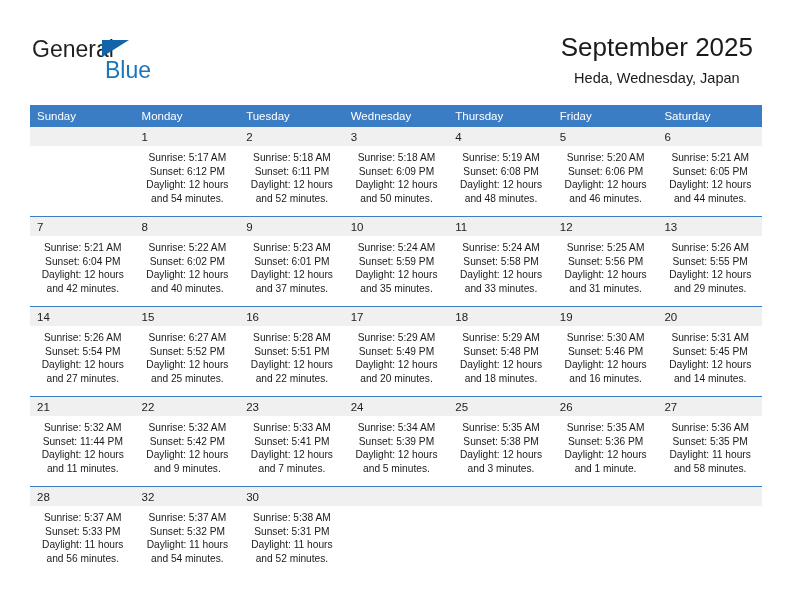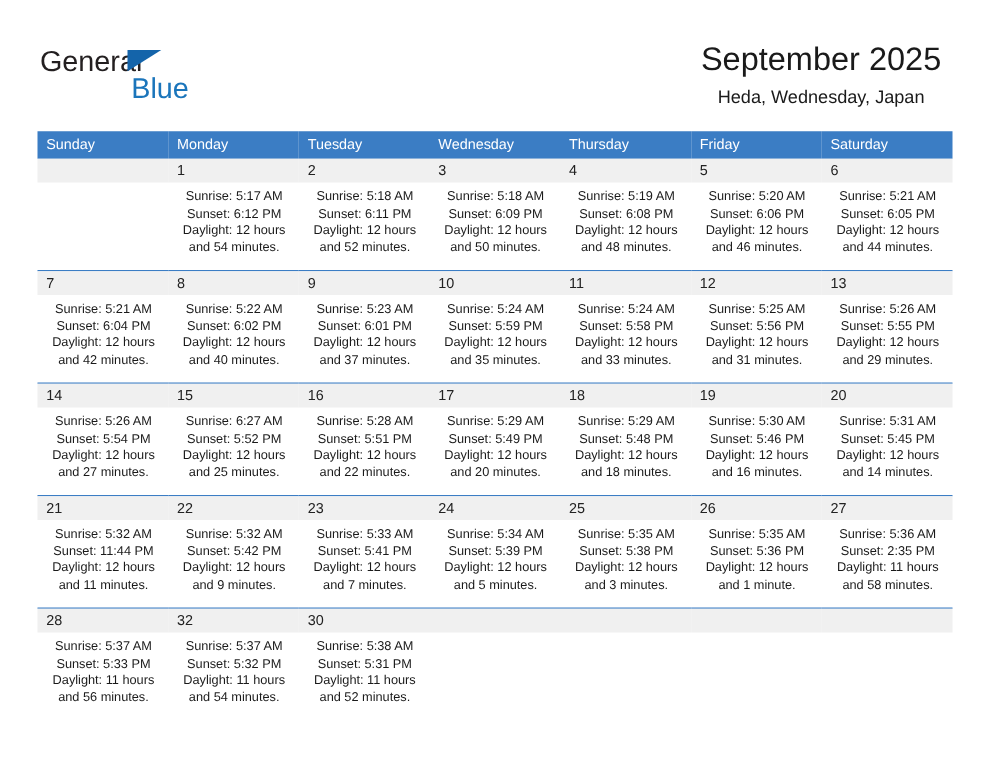--- a/index.html
+++ b/index.html
@@ -489,21 +489,21 @@
             <div>Daylight: 12 hours</div>
             <div>and 1 minute.</div>
           </div>
             </div>
           </td>
         <td>
             <div class="cell">
           <div class="daynum-strip">27</div>
           <div class="cell-body">
             <div>Sunrise: 5:36 AM</div>
-            <div>Sunset: 2:35 PM</div>
+            <div>Sunset: 5:35 PM</div>
             <div>Daylight: 11 hours</div>
             <div>and 58 minutes.</div>
           </div>
             </div>
           </td>
       </tr>
 
       <tr class="week-row">
         <td>
             <div class="cell">

